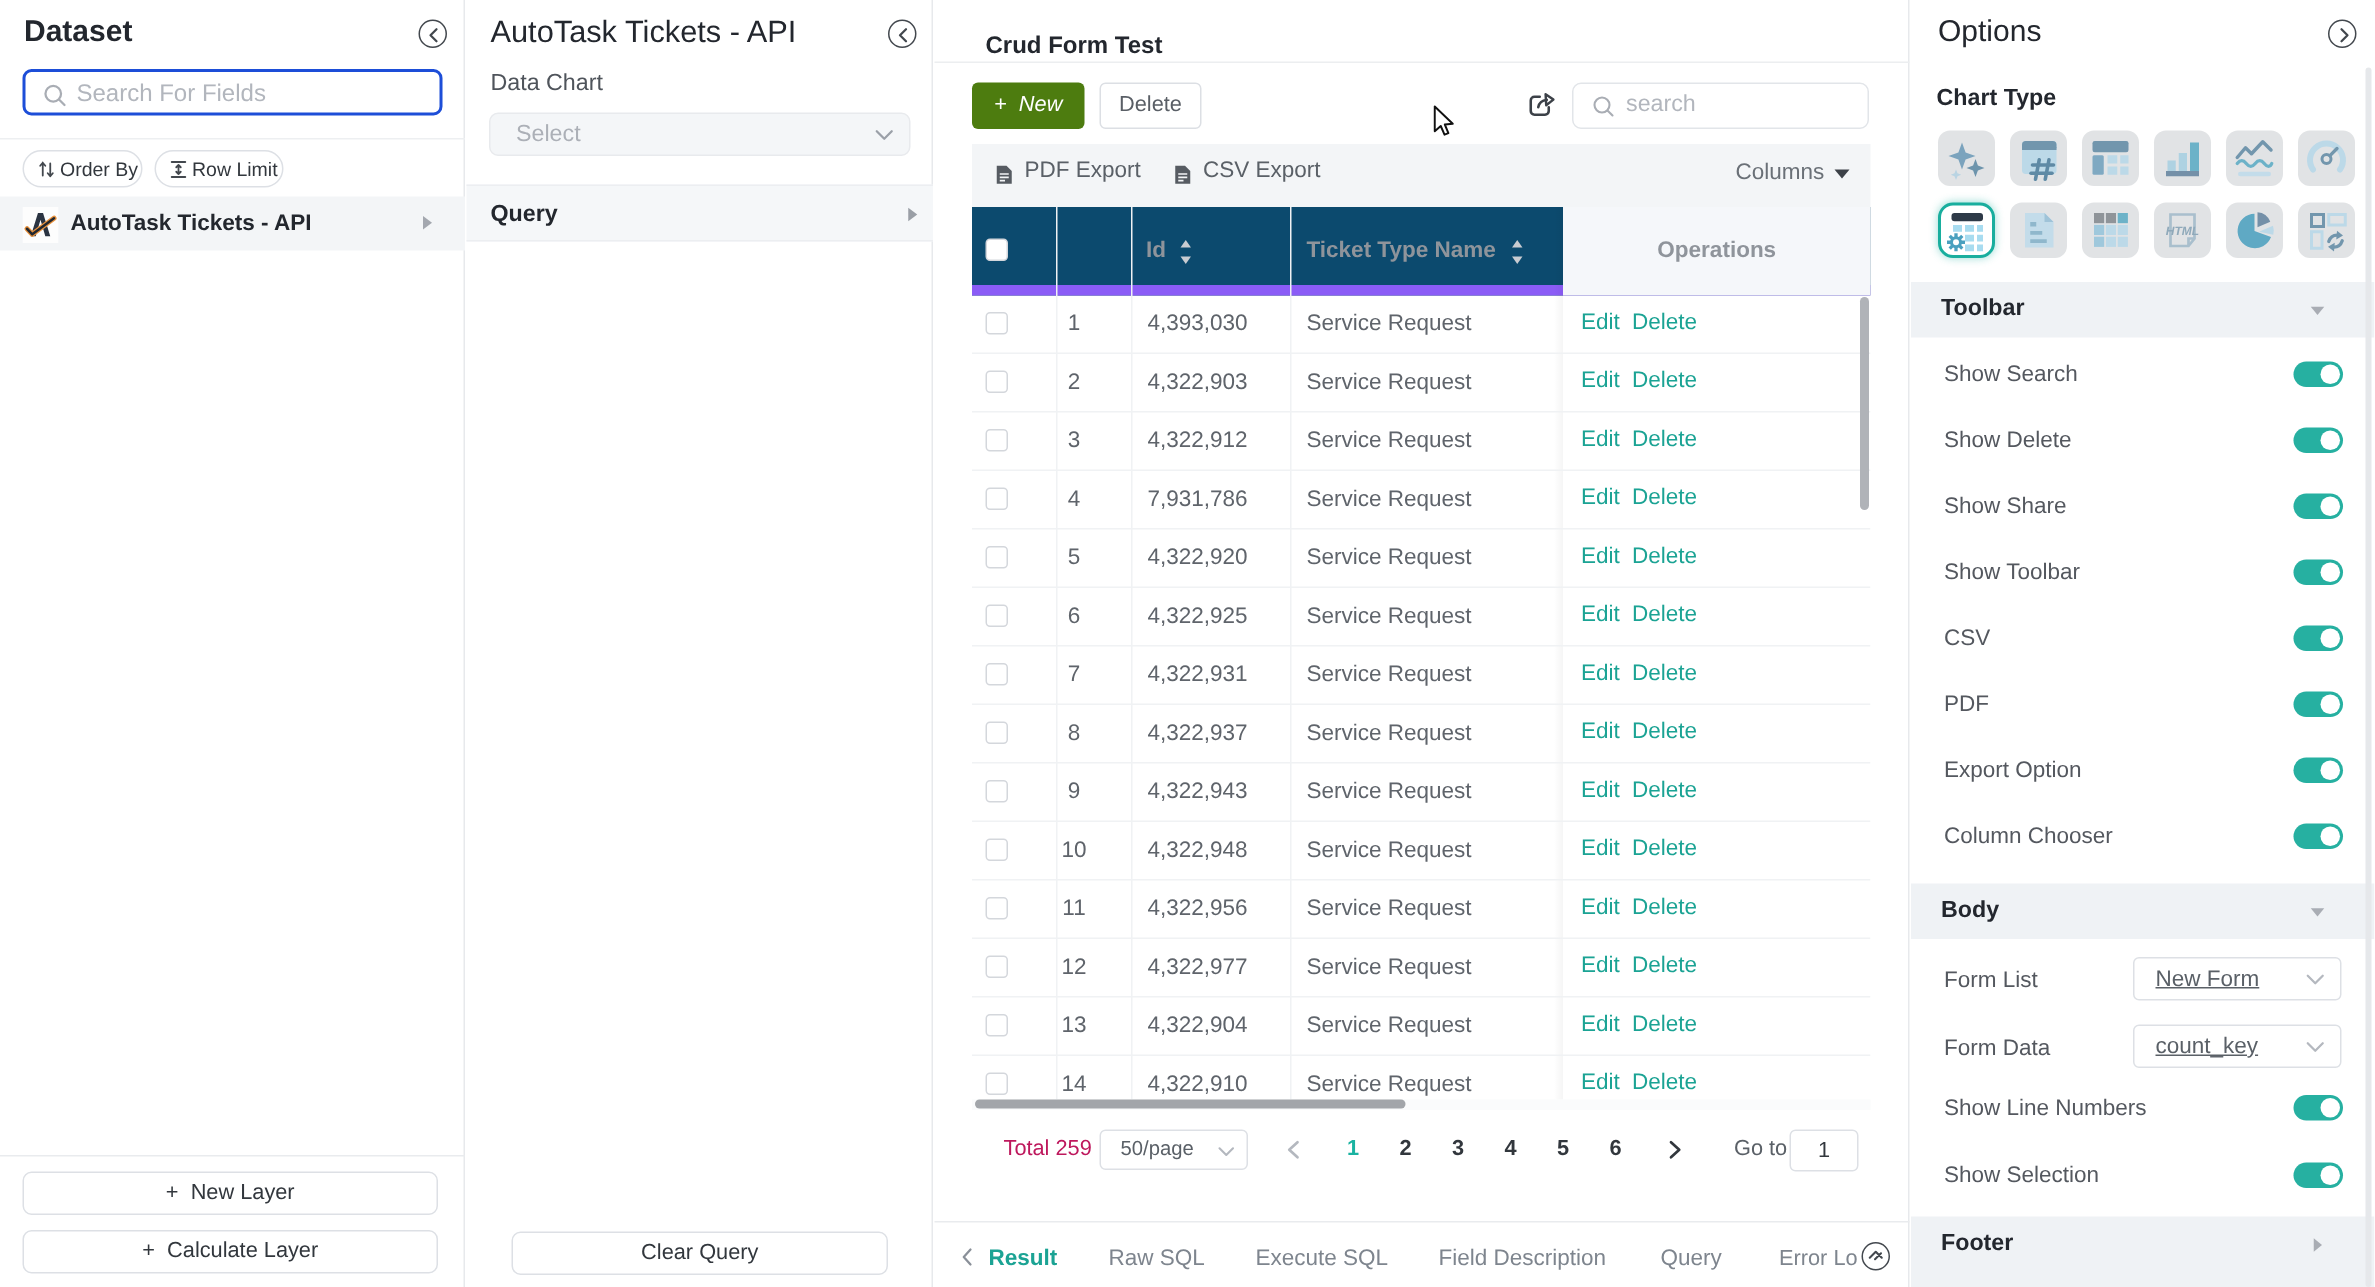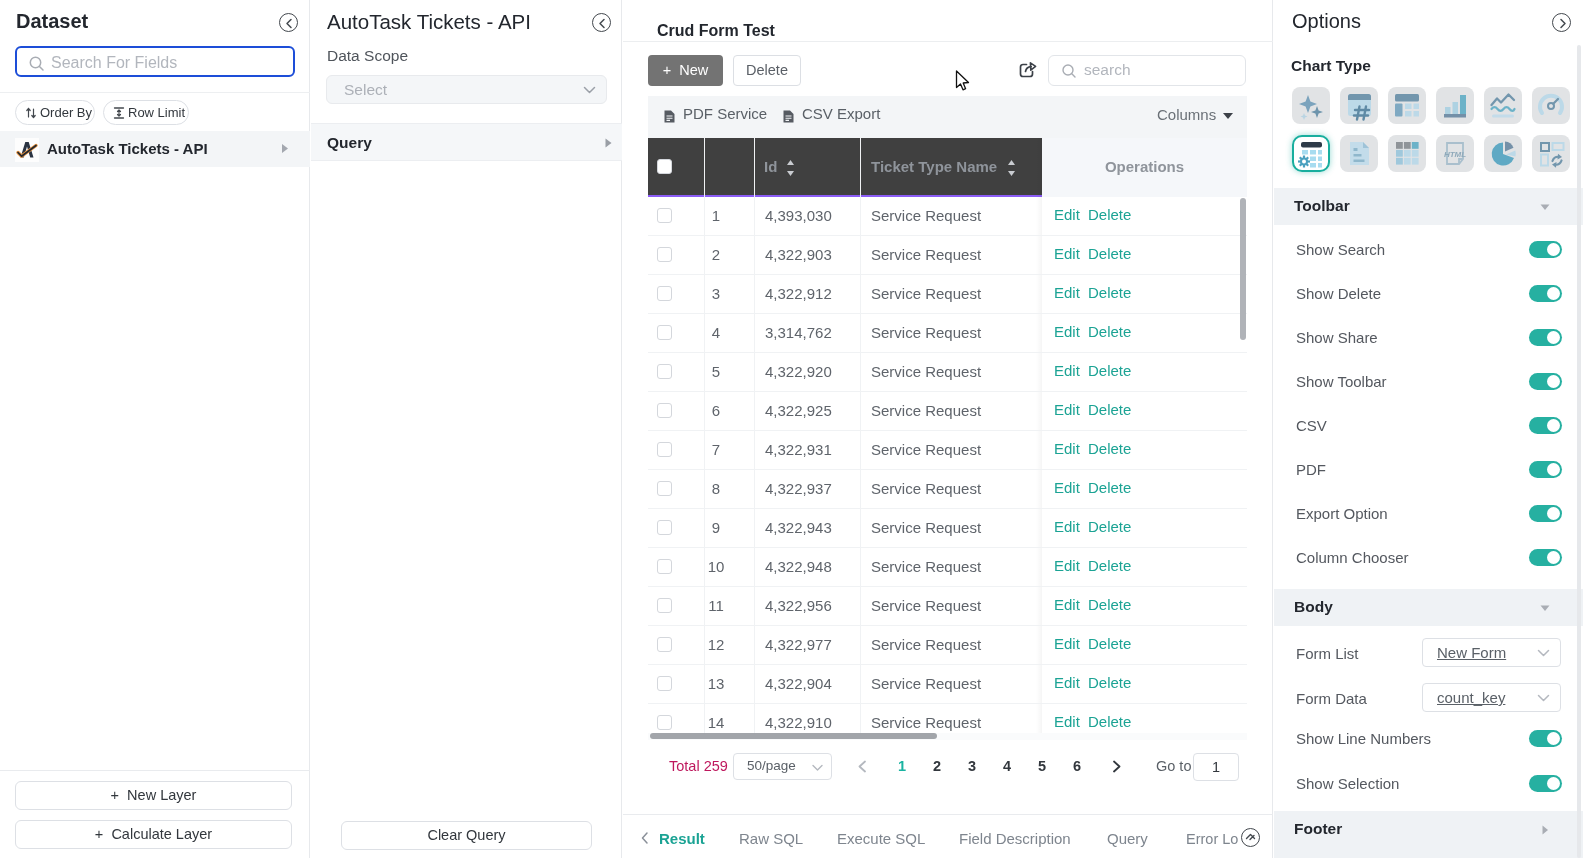--- a/index.html
+++ b/index.html
@@ -81,41 +81,41 @@
   <div class="abs" style="left:15px;top:820px;width:277px;height:29px;border:1px solid #dde0e5;border-radius:6px;text-align:center;font-size:14.5px;color:#32373d;line-height:27px;">+&nbsp; Calculate Layer</div>
 </div>
 
 <div class="abs" id="p2" style="left:311px;top:0;width:311px;height:858px;border-right:1px solid #e7e9ec;">
   <div class="abs" style="left:16px;top:10px;font-size:20.5px;font-weight:500;color:#23272e;">AutoTask Tickets - API</div>
   <div class="circbtn" style="left:281px;top:13px;">
     <svg width="19" height="19" viewBox="0 0 19 19">
           <path d="M11 5.5 L7 9.5 L11 13.5" fill="none" stroke="#43484e" stroke-width="1.5" stroke-linecap="round" stroke-linejoin="round"></path>
         </svg>
   </div>
-  <div class="abs" style="left:16px;top:47px;font-size:15.5px;color:#4f545b;">Data Scope</div>
+  <div class="abs" style="left:16px;top:47px;font-size:15.5px;color:#4f545b;">Data Chart</div>
   <div class="abs" style="left:15px;top:75px;width:281px;height:29px;background:#f4f6f8;border:1px solid #e8eaed;border-radius:6px;">
     <div class="abs" style="left:17px;top:5px;font-size:15.5px;color:#acb0b7;">Select</div>
     <svg class="abs" style="left:256px;top:10px;" width="13" height="9" viewBox="0 0 13 9">
           <path d="M1.5 1.5 L6.5 6.5 L11.5 1.5" fill="none" stroke="#9ba0a8" stroke-width="1.5" stroke-linecap="round" stroke-linejoin="round"></path>
         </svg>
   </div>
   <div class="abs" style="left:0;top:123px;width:311px;height:38px;background:#f5f7f9;border-top:1px solid #eceef1;border-bottom:1px solid #eceef1;">
     <div class="abs" style="left:16px;top:10px;font-size:15.5px;font-weight:700;color:#23272e;">Query</div>
     <svg class="abs" style="left:293px;top:13px;" width="9" height="12" viewBox="0 0 9 12">
           <path d="M1.5 1.5 L7.5 6 L1.5 10.5 Z" fill="#9a9fa6"></path>
         </svg>
   </div>
   <div class="abs" style="left:30px;top:821px;width:251px;height:29px;border:1px solid #dde0e5;border-radius:6px;text-align:center;font-size:14.5px;color:#32373d;line-height:27px;">Clear Query</div>
 </div>
 
 <div class="abs" id="p3" style="left:623px;top:0;width:650px;height:858px;border-right:1px solid #e7e9ec;">
   <div class="abs" style="left:34px;top:22px;font-size:16px;font-weight:700;color:#23272e;">Crud Form Test</div>
   <div class="abs" style="left:0;top:41px;width:650px;border-top:1px solid #eceef0;"></div>
 
-  <div class="abs" style="left:25px;top:55px;width:75px;height:31px;background:#737373;border-radius:4px;color:#fff;font-size:14.5px;text-align:center;line-height:31px;">+&nbsp; New</div>
+  <div class="abs" style="left:25px;top:55px;width:75px;height:31px;background:#4d7c0f;border-radius:4px;color:#fff;font-size:14.5px;text-align:center;line-height:31px;font-style:italic;">+&nbsp; New</div>
   <div class="abs" style="left:110px;top:55px;width:68px;height:31px;border:1px solid #dcdfe4;border-radius:4px;color:#5a5f66;font-size:14.5px;text-align:center;line-height:29px;">Delete</div>
   <svg class="abs" style="left:332px;top:70px;" width="16" height="24" viewBox="0 0 16 24">
         <path d="M1.5 1 L1.5 17.5 L5.5 14 L8 19.8 L10.6 18.7 L8.2 13 L13.5 12.5 Z" fill="#fff" stroke="#111" stroke-width="1.3" stroke-linejoin="round"></path>
       </svg>
   <svg class="abs" style="left:395px;top:60px;" width="20" height="20" viewBox="0 0 20 20">
     <path d="M8.5 4.5 H5 C3.6 4.5 2.5 5.6 2.5 7 V14 C2.5 15.4 3.6 16.5 5 16.5 H12 C13.4 16.5 14.5 15.4 14.5 14 V11.5" fill="none" stroke="#3c4148" stroke-width="1.7" stroke-linecap="round"></path>
     <path d="M7.5 11.5 C8 8.5 10.2 6.8 13.2 6.6" fill="none" stroke="#3c4148" stroke-width="1.7" stroke-linecap="round"></path>
     <path d="M12.4 2.8 L17.6 6.4 L12.8 10.2 Z" fill="none" stroke="#3c4148" stroke-width="1.6" stroke-linejoin="round"></path>
   </svg>
   <div class="abs" style="left:425px;top:55px;width:198px;height:31px;border:1px solid #e2e5e9;border-radius:6px;">
@@ -124,35 +124,35 @@
           <path d="M10.8 10.8 L14 14" stroke="#a9adb4" stroke-width="1.4" stroke-linecap="round"></path>
         </svg>
     <div class="abs" style="left:35px;top:5px;font-size:15.5px;color:#b2b6bd;">search</div>
   </div>
 
   <div class="abs" style="left:25px;top:96px;width:599px;height:42px;background:#f3f5f7;">
     <svg class="abs" style="left:15px;top:14px;" width="13" height="13" viewBox="0 0 13 13">
           <path d="M1.5 0.5 H8 L11.5 4 V12.5 H1.5 Z" fill="#565b62"></path>
           <path d="M3.5 6 H9.5 M3.5 8.2 H9.5 M3.5 10.4 H7" stroke="#f3f5f7" stroke-width="1.1"></path>
         </svg>
-    <div class="abs" style="left:35px;top:9px;font-size:15px;color:#5a6067;">PDF Service</div>
+    <div class="abs" style="left:35px;top:9px;font-size:15px;color:#5a6067;">PDF Export</div>
     <svg class="abs" style="left:134px;top:14px;" width="13" height="13" viewBox="0 0 13 13">
           <path d="M1.5 0.5 H8 L11.5 4 V12.5 H1.5 Z" fill="#565b62"></path>
           <path d="M3.5 6 H9.5 M3.5 8.2 H9.5 M3.5 10.4 H7" stroke="#f3f5f7" stroke-width="1.1"></path>
         </svg>
     <div class="abs" style="left:154px;top:9px;font-size:15px;color:#5a6067;">CSV Export</div>
     <div class="abs" style="left:509px;top:10px;font-size:15px;color:#6a7077;">Columns</div>
     <svg class="abs" style="left:574px;top:16px;" width="12" height="8" viewBox="0 0 12 8">
           <path d="M1 1 L6 7 L11 1 Z" fill="#3c4148"></path>
         </svg>
   </div>
 
   <div class="abs" id="tbl" style="left:25px;top:138px;width:599px;height:595px;overflow:hidden;">
 
-    <div class="abs" style="left:0;top:0;width:599px;height:59px;background:#404040;border-bottom:2px solid #8b5cf6;">
+    <div class="abs" style="left:0;top:0;width:599px;height:59px;background:#0c4a6e;border-bottom:7px solid #8b5cf6;">
       <div class="abs" style="left:394px;top:0;width:205px;height:59px;background:#f5f7fa;"></div>
       <div class="cb" style="top:21px;"></div>
       <div class="abs" style="left:116px;top:20px;font-size:15px;font-weight:700;color:#8f949b;">Id</div>
       <svg class="abs" style="left:137px;top:21px;" width="11" height="18" viewBox="0 0 11 18">
             <path d="M5.5 1 L9 6 H2 Z" fill="#c9ccd1"></path>
             <path d="M5.5 17 L2 12 H9 Z" fill="#c9ccd1"></path>
           </svg>
       <div class="abs" style="left:223px;top:20px;font-size:15px;font-weight:700;color:#8f949b;">Ticket Type Name</div>
       <svg class="abs" style="left:358px;top:21px;" width="11" height="18" viewBox="0 0 11 18">
             <path d="M5.5 1 L9 6 H2 Z" fill="#c9ccd1"></path>
@@ -184,21 +184,21 @@
       <div class="cb" style="top:11px;"></div>
       <div class="num">3</div>
       <div class="idv">4,322,912</div>
       <div class="svc">Service Request</div>
       <div class="edl">Edit</div>
       <div class="ddl">Delete</div>
     </div>
     <div class="trow" style="top:176px;">
       <div class="cb" style="top:11px;"></div>
       <div class="num">4</div>
-      <div class="idv">3,314,762</div>
+      <div class="idv">7,931,786</div>
       <div class="svc">Service Request</div>
       <div class="edl">Edit</div>
       <div class="ddl">Delete</div>
     </div>
     <div class="trow" style="top:215px;">
       <div class="cb" style="top:11px;"></div>
       <div class="num">5</div>
       <div class="idv">4,322,920</div>
       <div class="svc">Service Request</div>
       <div class="edl">Edit</div>

